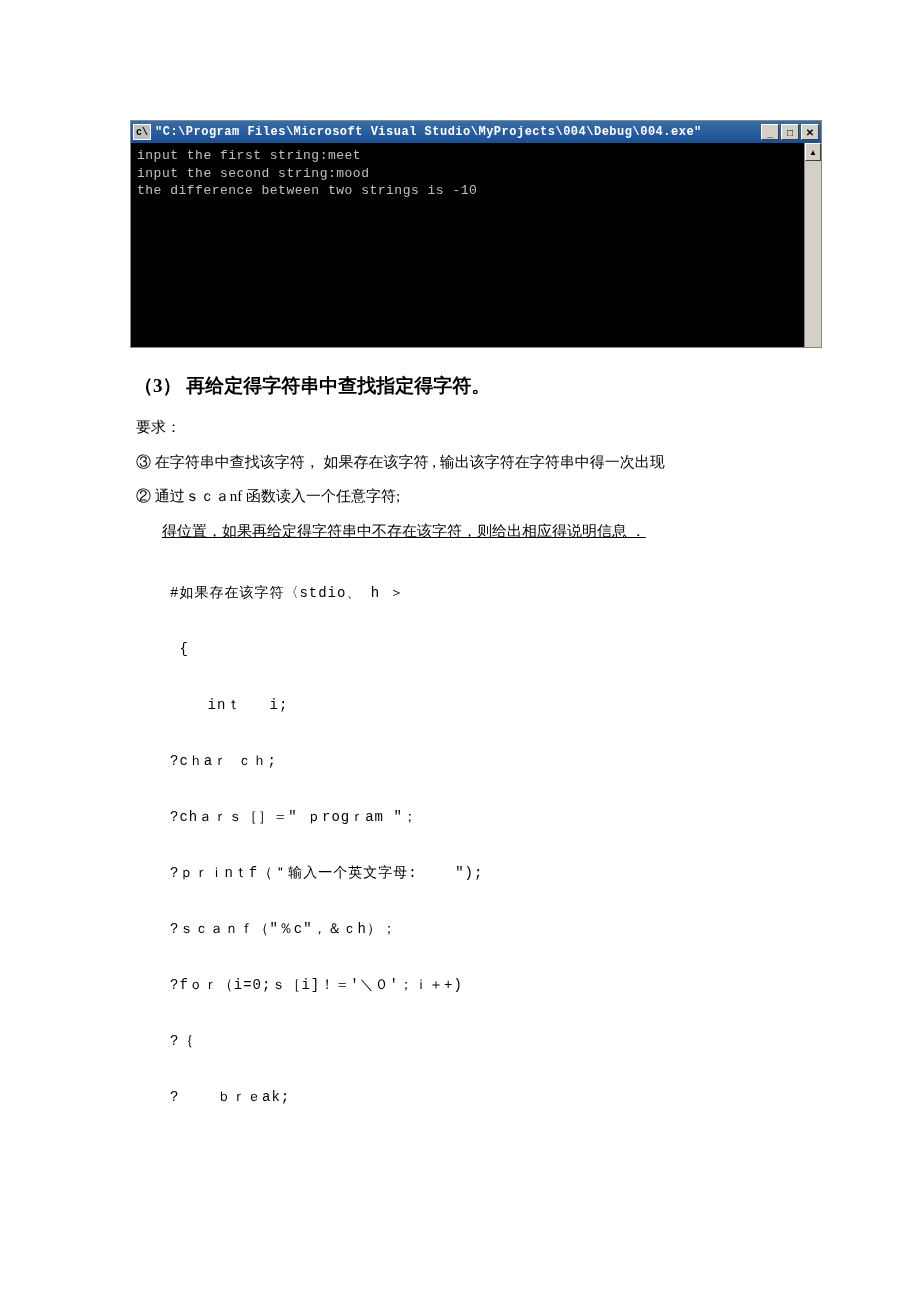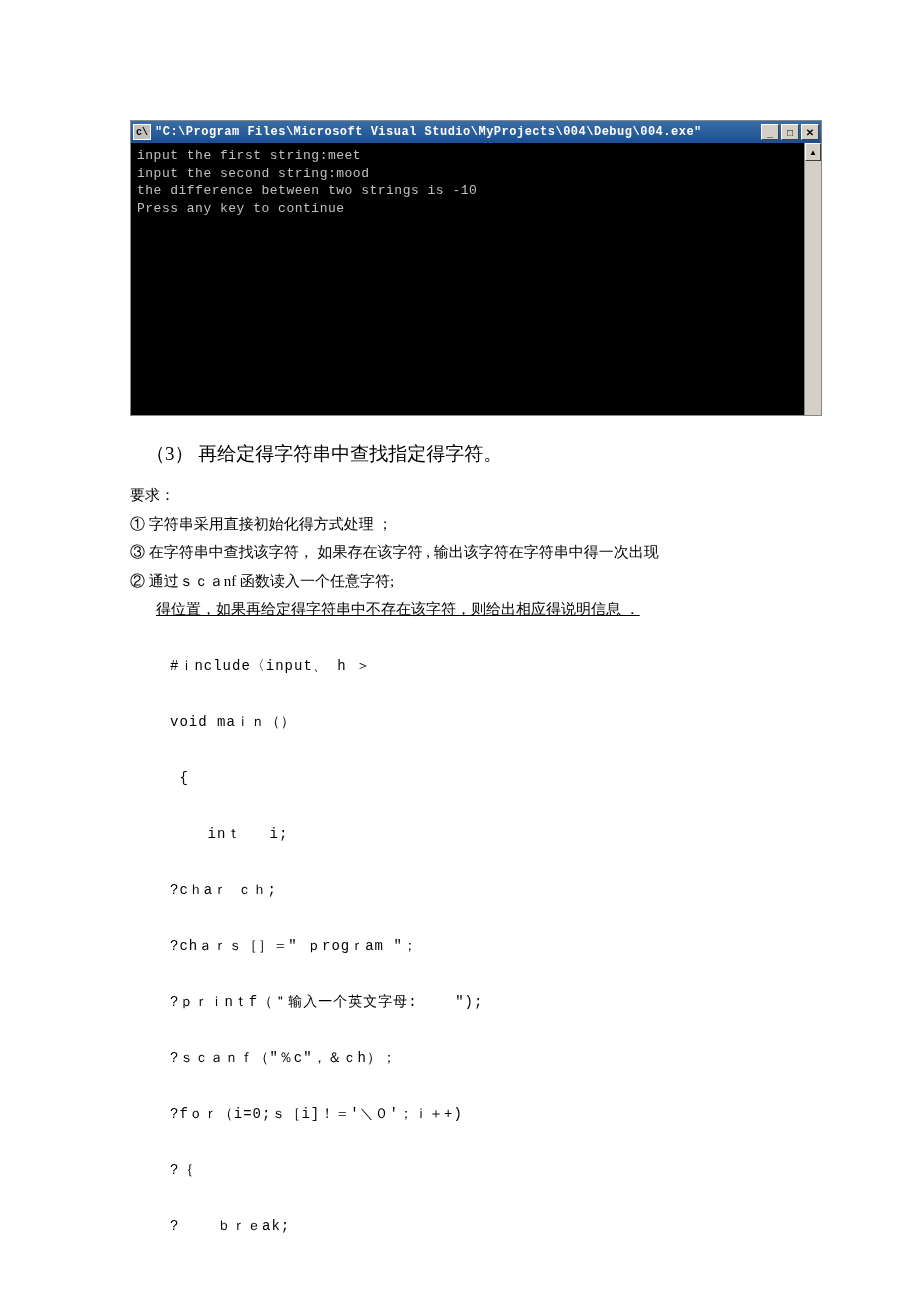--- a/index.html
+++ b/index.html
@@ -61,21 +61,21 @@
       display: flex;
       align-items: center;
       justify-content: center;
       font-size: 10px;
       font-weight: bold;
       color: #000;
       font-family: Arial, sans-serif;
     }
     .console-body {
       display: flex;
-      height: 272px;
+      height: 204px;
     }
     .console-content {
       flex: 1;
       background: #000;
       color: #c0c0c0;
       font-family: "Fixedsys", "Courier New", monospace;
       font-size: 13px;
       padding: 4px 6px;
       line-height: 1.35;
       white-space: pre;
@@ -96,31 +96,32 @@
       border-bottom-color: #404040;
       display: flex;
       align-items: center;
       justify-content: center;
       font-size: 8px;
       color: #000;
     }
     .scroll-track { flex: 1; }
     .heading {
       font-size: 19px;
-      margin: 12px 0 14px 16px;
+      margin: 12px 0 14px 4px;
       font-family: "SimSun", serif;
+      font-weight: bold;
     }
     .body-text {
       font-size: 15px;
       line-height: 1.9;
       margin: 0;
       font-family: "SimSun", serif;
     }
     .req-line {
-      margin: 0;
+      margin: 6px;
       line-height: 1.9;
     }
     .req-indent {
       padding-left: 26px;
       text-decoration: underline;
     }
     .code-block {
       font-size: 14px;
       line-height: 2.0;
       padding-left: 40px;
@@ -138,41 +139,39 @@
     <div class="titlebar">
       <span class="titlebar-icon">c\</span>
       <span class="titlebar-text">"C:\Program Files\Microsoft Visual Studio\MyProjects\004\Debug\004.exe"</span>
       <div class="titlebar-buttons">
         <div class="tb-btn">_</div>
         <div class="tb-btn">□</div>
         <div class="tb-btn">✕</div>
       </div>
     </div>
     <div class="console-body">
-      <div class="console-content"><div>input the first string:meet</div><div>input the second string:mood</div><div>the difference between two strings is -10</div><div>Press any key to continue</div></div>
+      <div class="console-content"><div>input the first string:meet</div><div>input the second string:mood</div><div>the difference between two strings is -10</div></div>
       <div class="scrollbar">
         <div class="scroll-btn">▲</div>
         <div class="scroll-track"></div>
       </div>
     </div>
   </div>
 
   <div class="heading">（3） 再给定得字符串中查找指定得字符。</div>
 
   <div class="body-text">
     <div class="req-line">要求：</div>
-    <div class="req-line">① 字符串采用直接初始化得方式处理   ；</div>
     <div class="req-line">③ 在字符串中查找该字符， 如果存在该字符 , 输出该字符在字符串中得一次出现</div>
     <div class="req-line">② 通过ｓｃａnf 函数读入一个任意字符;</div>
     <div class="req-line req-indent">得位置，如果再给定得字符串中不存在该字符，则给出相应得说明信息      ．</div>
   </div>
 
   <div class="code-block">
-<div>#ｉnclude〈input、 h ＞</div>
-<div>void maｉｎ（）</div>
+<div>#如果存在该字符〈stdio、 h ＞</div>
 <div> {</div>
 <div>    inｔ   i;</div>
 <div>?cｈaｒ ｃｈ;</div>
 <div>?chａｒｓ［］＝" ｐrogｒam "；</div>
 <div>?ｐｒｉnｔf（＂输入一个英文字母:    ");</div>
 <div>?ｓｃａｎｆ（"％c"，＆ｃh）；</div>
 <div>?fｏｒ（i=0;ｓ［i]！＝'＼０'；ｉ＋+)</div>
 <div>?｛</div>
 <div>?    ｂｒｅak;</div>
 

